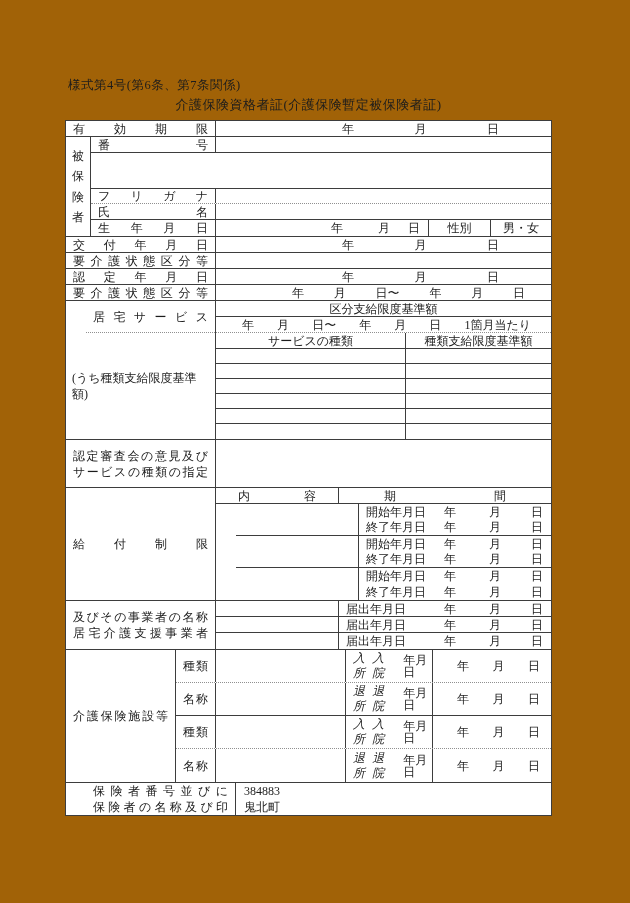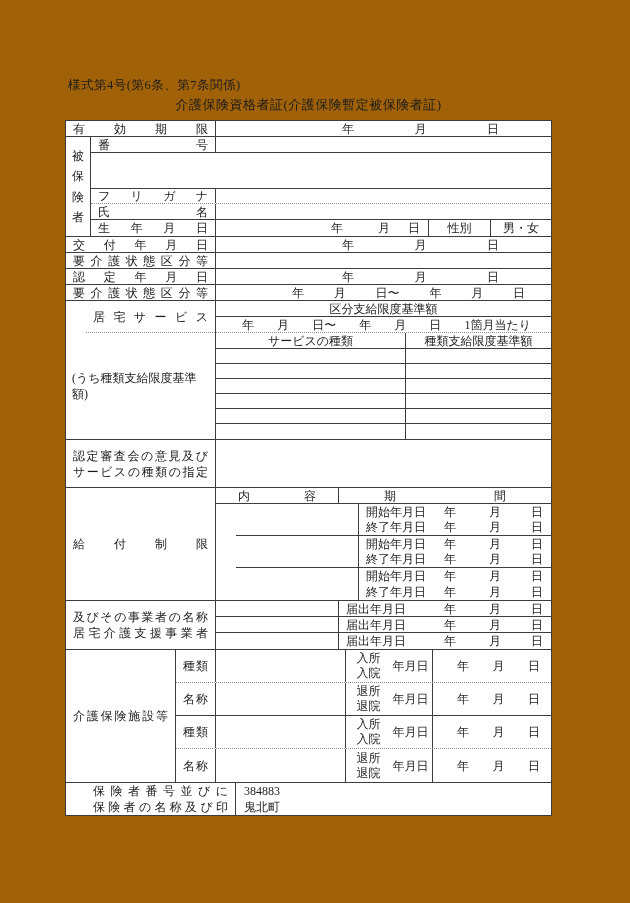--- a/index.html
+++ b/index.html
@@ -45,21 +45,21 @@
   .ymd-birth .m { margin-left:35px; } .ymd-birth .d { margin-left:18px; }
   .ymd-s { display:flex; align-items:center; justify-content:space-between; padding-left:24px; padding-right:11px; }
 
   .kline { display:flex; align-items:center; padding:0 8px 0 7px; height:16px; }
   .kline .y { margin-left:auto; } .kline .m { margin-left:33px; } .kline .d { margin-left:30px; }
 
   .uchi { padding:2px 6px; line-height:16px; display:flex; align-items:center; }
   .twoline { display:flex; flex-direction:column; justify-content:center;align-items:flex-end; }
 
   .inout { display:flex; align-items:center; padding-left:7px; }
-  .inout .words { display:flex; flex-direction:column; line-height:15px; }
+  .inout .words { display:flex; flex-direction:row; line-height:15px;font-style:italic; }
   .inout .ngp { margin-left:12px; }
 
   .issuer-vals { display:flex; flex-direction:column; justify-content:center; padding-left:8px; line-height:16px; }
 </style>
 </head>
 <body>
 
 <div class="page">
 
   <div class="form-no">様式第4号(第6条、第7条関係)</div>

